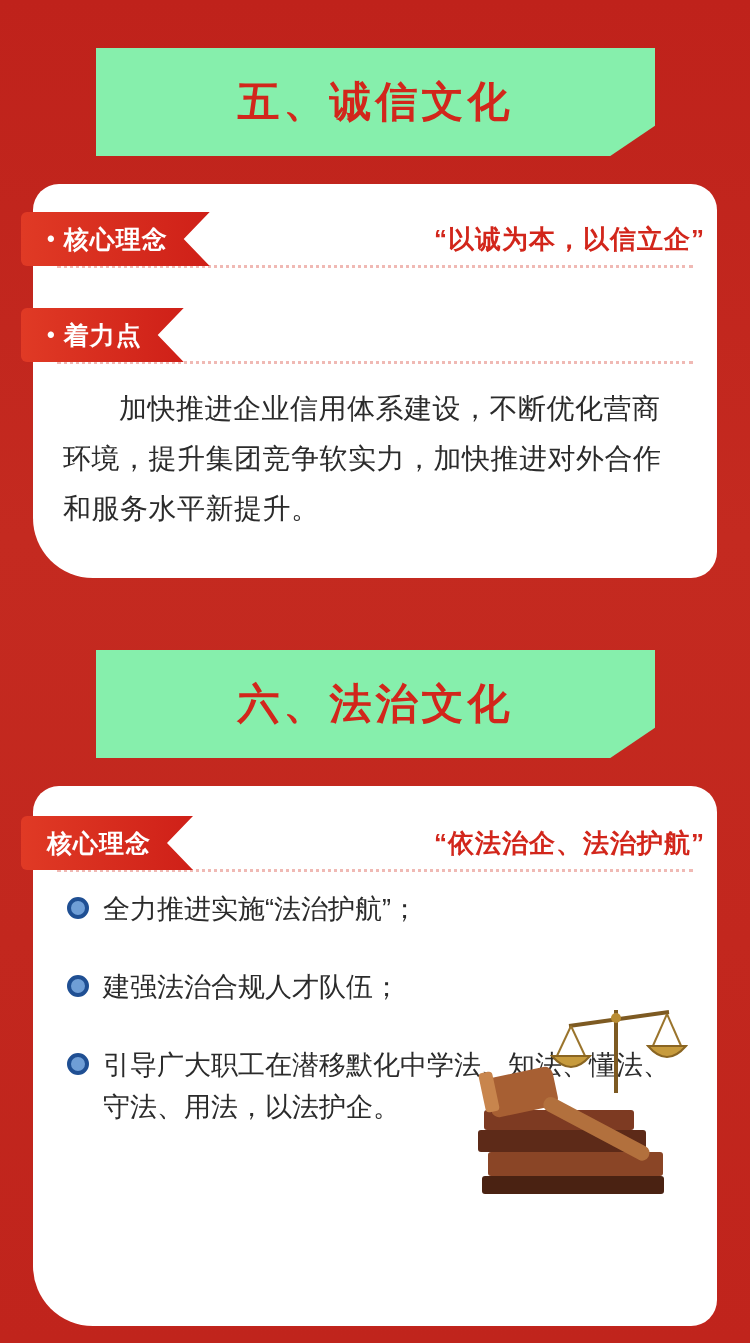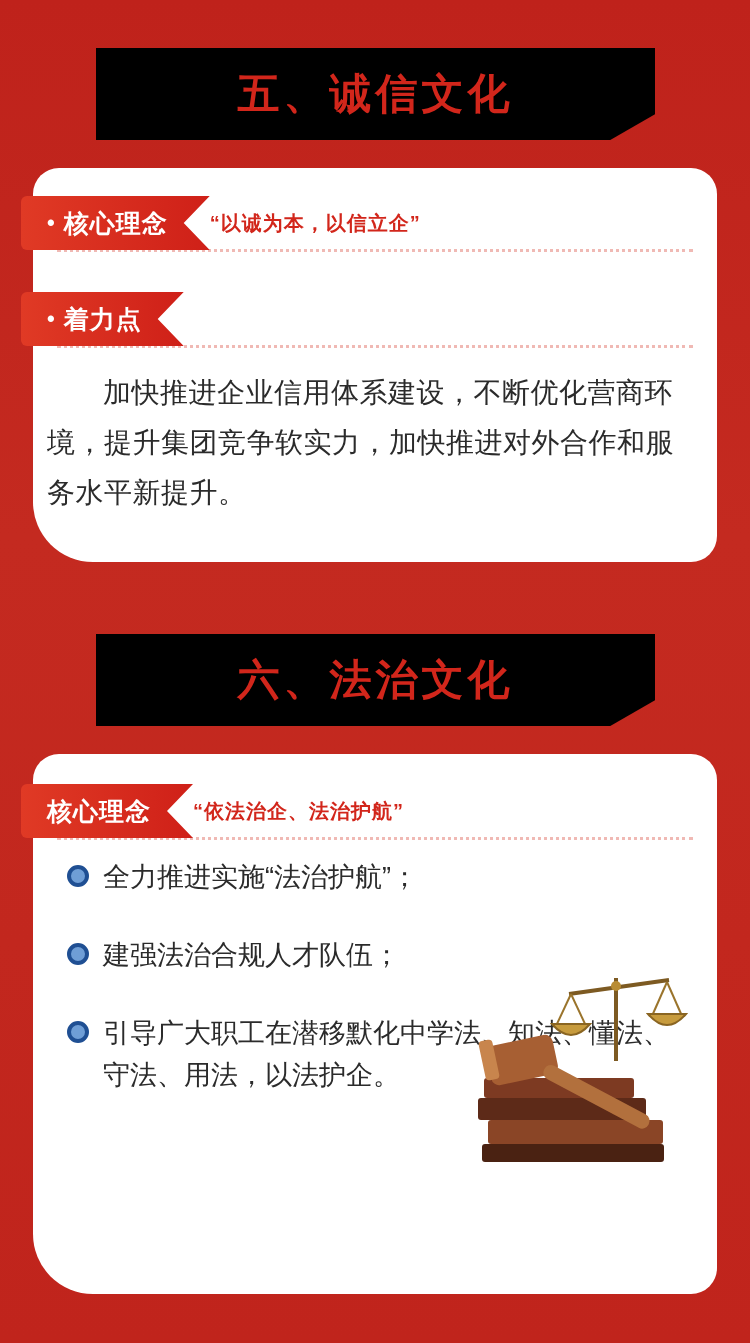--- a/index.html
+++ b/index.html
@@ -16,22 +16,22 @@
   }
 
   
   .section { position: relative; }
 
   
   .banner {
     position: relative;
     margin-left: 96px;
     margin-right: 95px;
-    height: 92px;
-    background: #000000;
+    height: 108px;
+    background: #86efac;
     display: flex;
     align-items: center;
     justify-content: center;
     
     clip-path: polygon(0 0, 100% 0, 100% 72%, 92% 100%, 0 100%);
   }
   .banner-bar {
     position: absolute;
     left: -14px;
     top: 0;
@@ -85,38 +85,38 @@
     white-space: nowrap;
     z-index: 2;
   }
   .ribbon .dot-mark {
     margin-right: 8px;
     font-size: 22px;
     line-height: 1;
   }
   .ribbon-value {
     flex: 1;
-    text-align: left;
+    text-align: right;
     color: #d2261b;
-    font-size: 20px;
+    font-size: 26px;
     font-weight: bold;
     letter-spacing: 1px;
-    padding-right: 36px;
+    padding-right: 12px;
   }
   .dotted {
     position: absolute;
     left: 24px;
     right: 24px;
     bottom: -2px;
     border-bottom: 3px dotted #f0b9b4;
   }
 
   
   .para {
-    padding: 22px 30px 34px 14px;
+    padding: 22px 30px 34px 30px;
     color: #2b2b2b;
     font-size: 28px;
     line-height: 50px;
     text-indent: 2em;
     letter-spacing: 0.5px;
   }
 
   
   .bullets {
     padding: 18px 38px 26px 26px;

